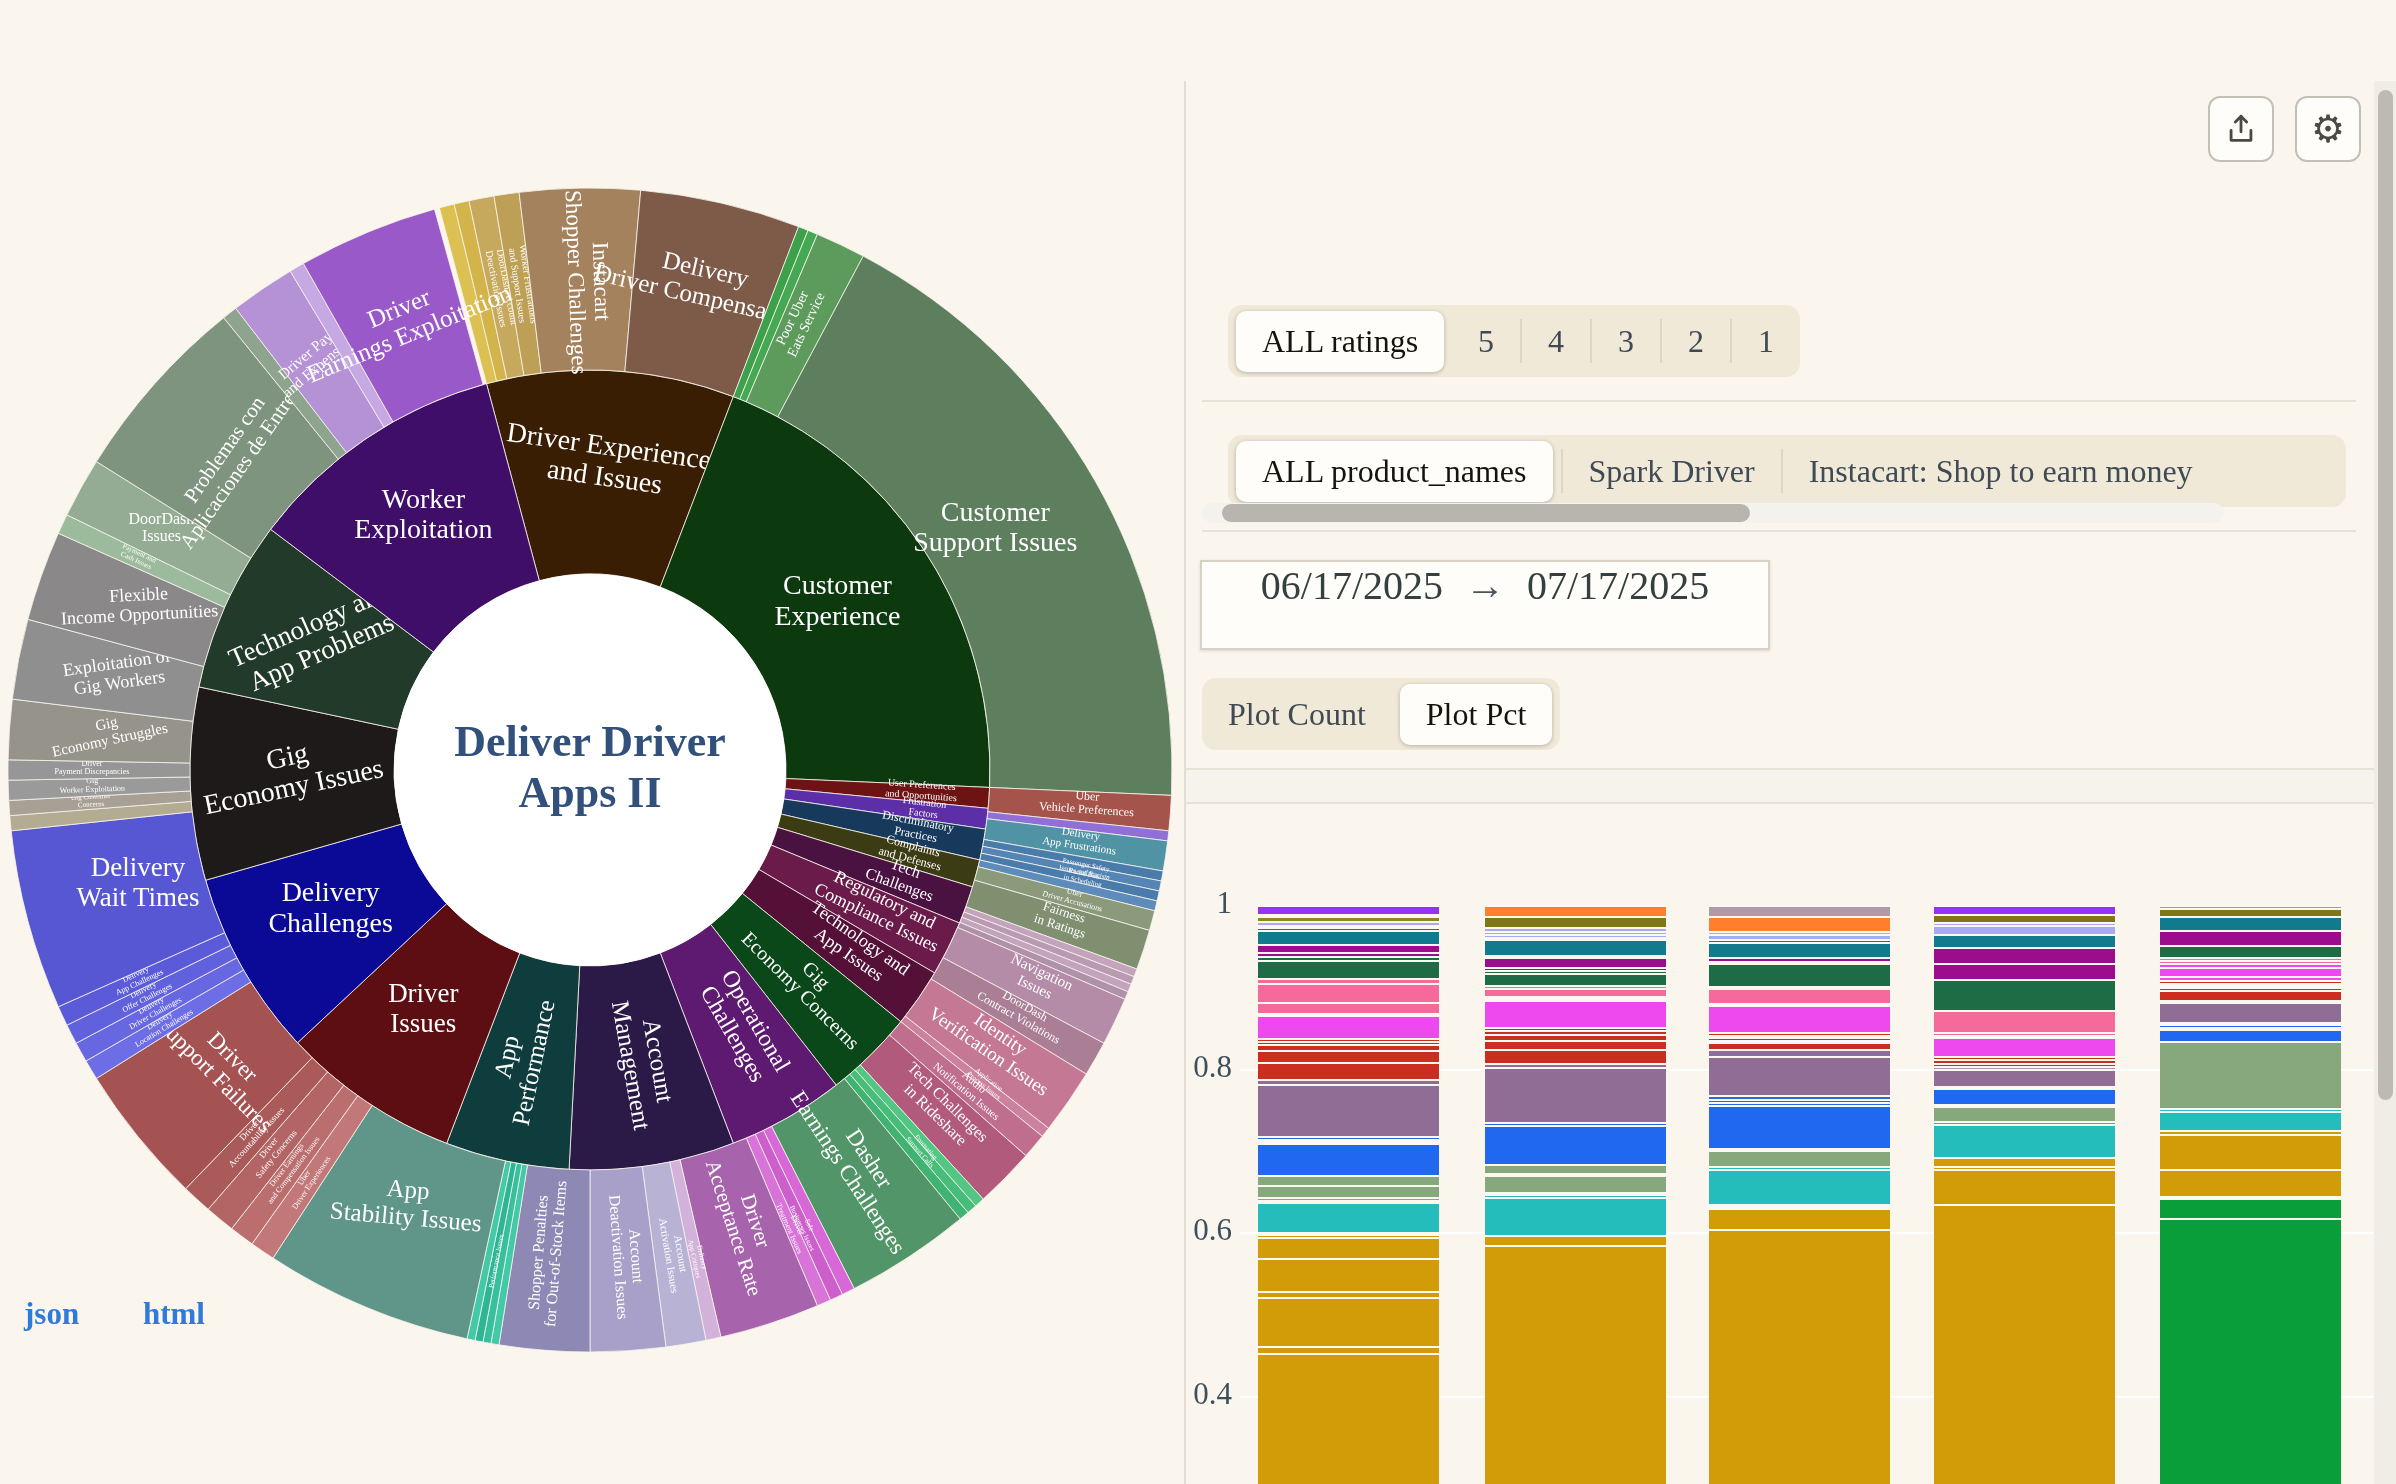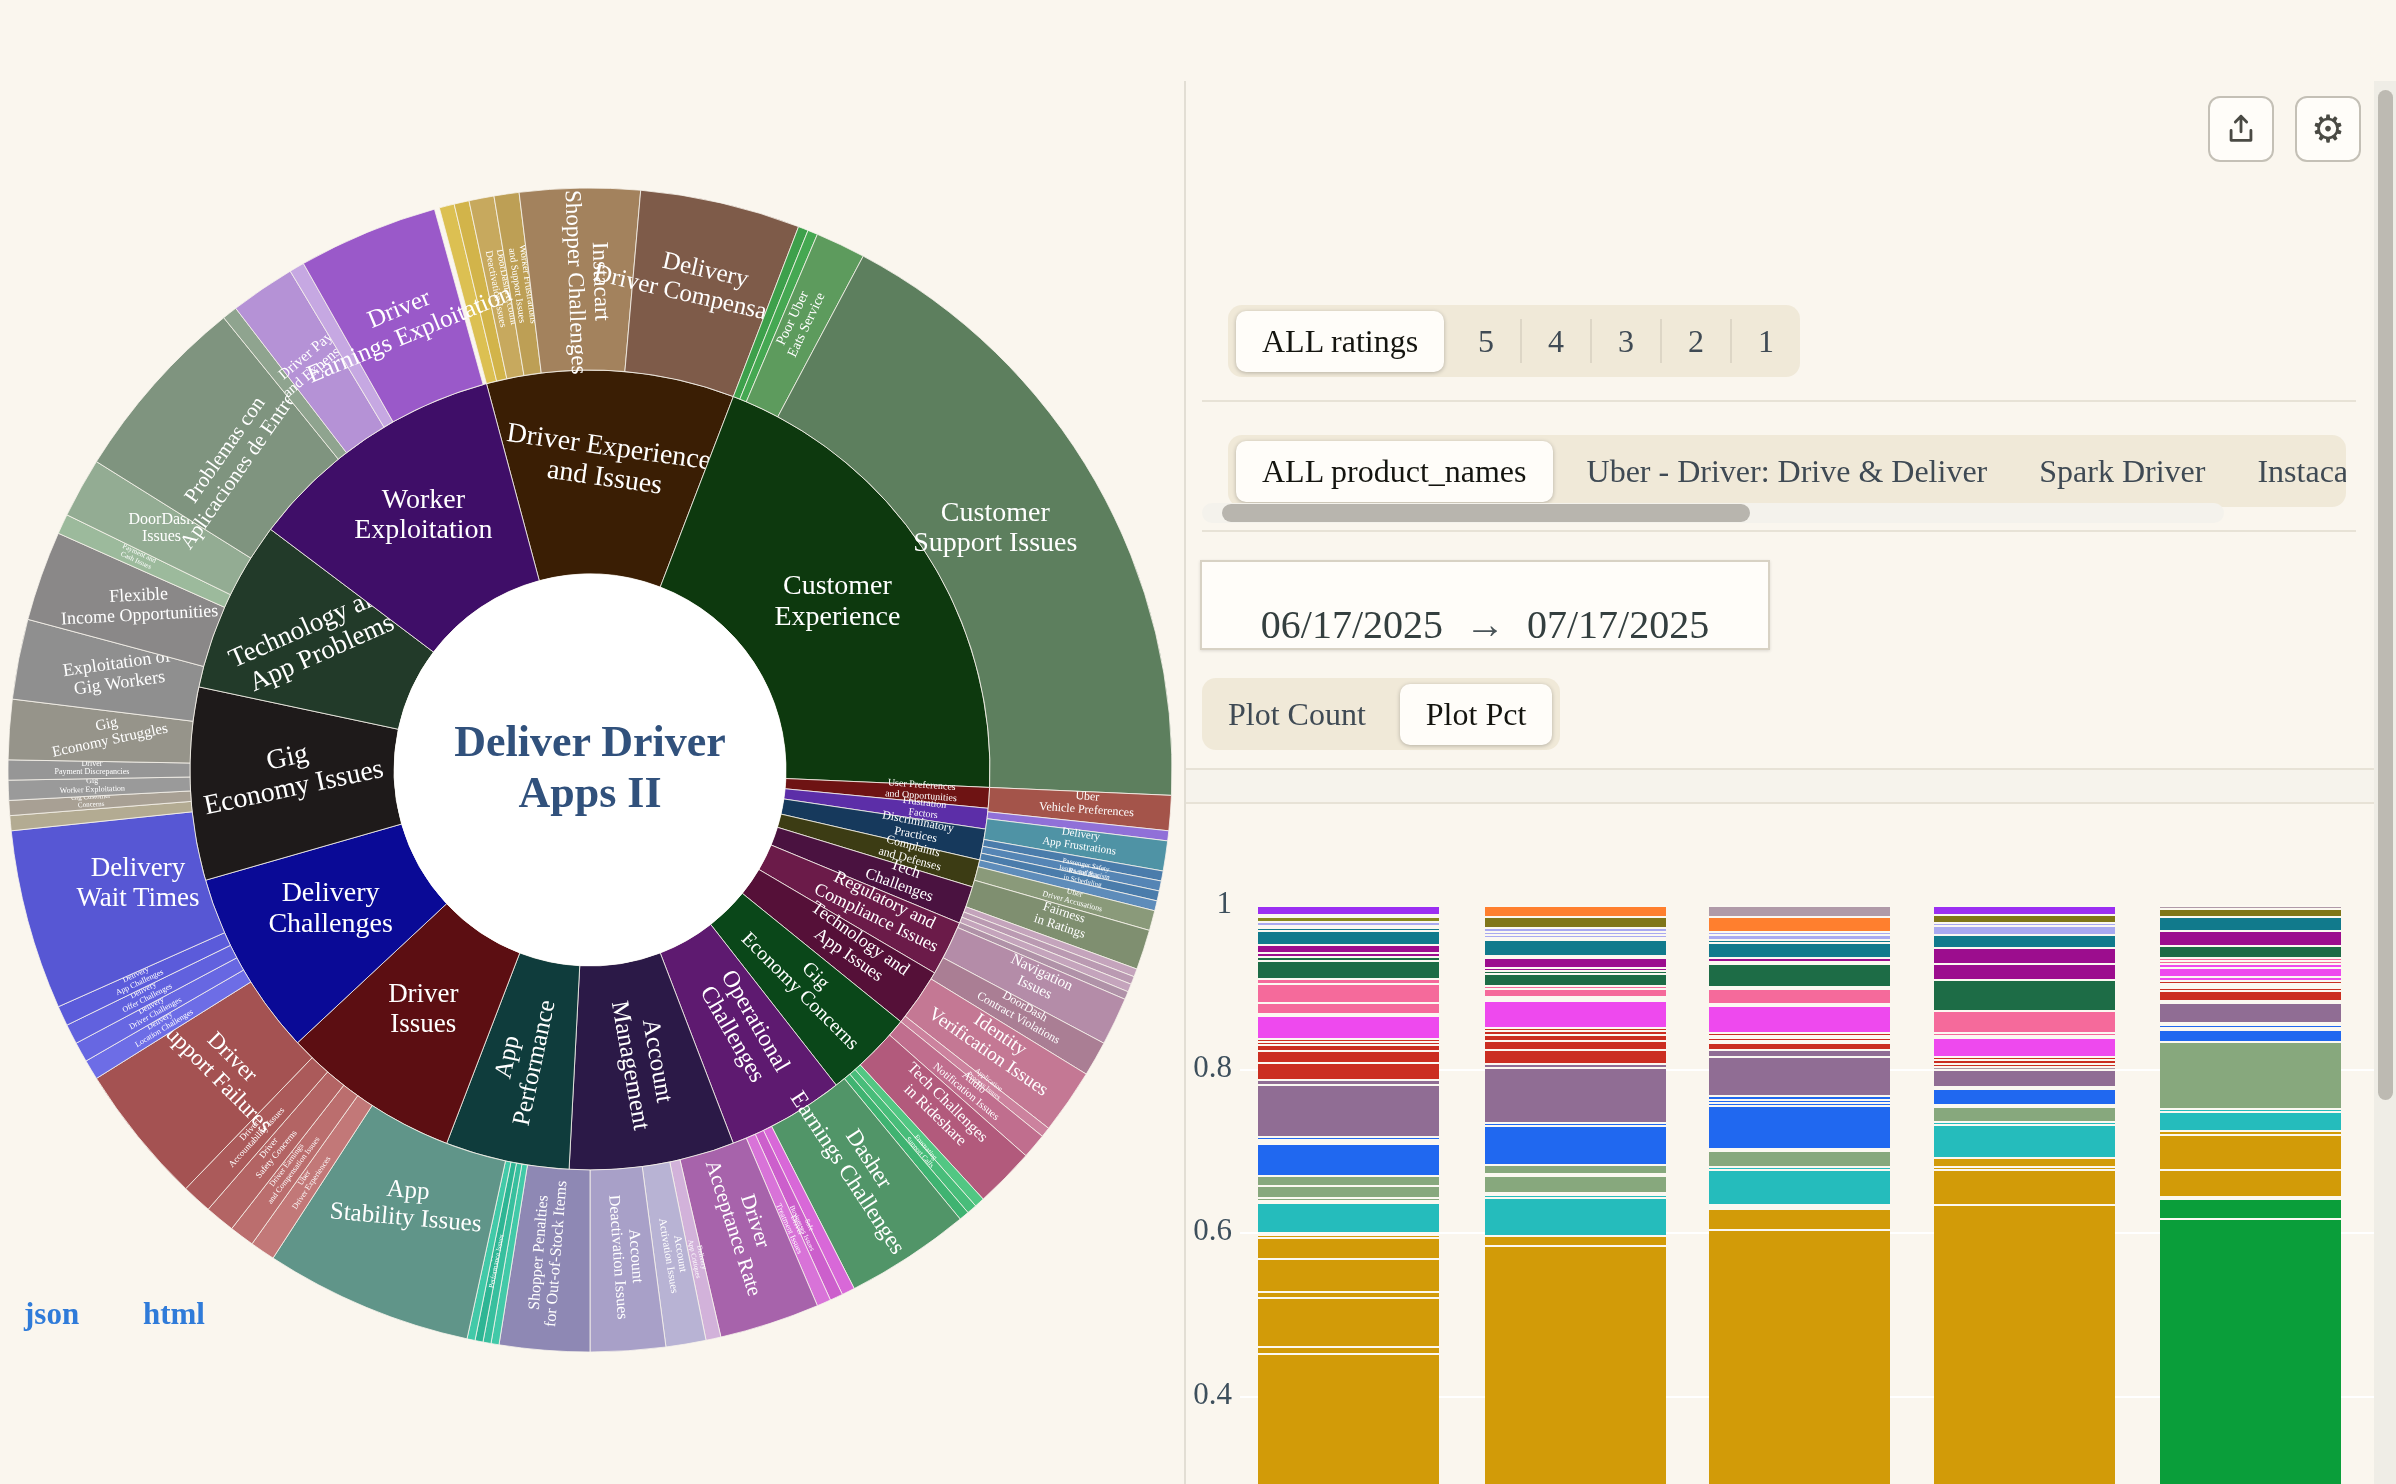--- a/index.html
+++ b/index.html
@@ -30,21 +30,21 @@
   .search-box input::placeholder{color:#5a6b75;opacity:1;}
   .seg-ctl{position:absolute;background:#f0e9d8;border-radius:14px;display:flex;align-items:center;z-index:4;}
   .seg-pill{background:#fffdf9;border-radius:10px;box-shadow:0 1px 4px rgba(0,0,0,.25);
             font-size:32px;color:#14140f;padding:12px 26px;margin:8px;cursor:pointer;white-space:nowrap;}
   .seg-opt{font-size:32px;color:#3f4a54;padding:10px 26px;cursor:pointer;white-space:nowrap;}
   .seg-sep{width:2px;height:44px;background:#ddd6c6;}
   .hline{position:absolute;height:2px;background:#e7e2d6;z-index:4;}
   .hscroll-track{position:absolute;left:1202px;top:503px;width:1022px;height:20px;background:#f4f2ec;border-radius:10px;z-index:4;}
   .hscroll-thumb{position:absolute;left:20px;top:1px;width:528px;height:18px;background:#b8b5ae;border-radius:10px;cursor:pointer;}
   .date-box{position:absolute;left:1200px;top:560px;width:566px;height:86px;background:#fffdf9;
-            border:2px solid #d8d2c4;box-shadow:0 1px 3px rgba(0,0,0,.12);display:flex;align-items:flex-end;
+            border:2px solid #d8d2c4;box-shadow:0 1px 3px rgba(0,0,0,.12);display:flex;align-items:flex-start;
             justify-content:center;font-size:40px;color:#343f3f;z-index:4;cursor:pointer;}
   .date-box .arrow{margin:0 22px;color:#4a5458;}
   
   #barchart{position:absolute;left:1186px;top:815px;width:1188px;height:669px;z-index:2;}
   .ytick{position:absolute;font-size:31px;color:#3d4f5c;text-align:right;width:60px;}
   .gridline{position:absolute;height:2px;background:#ffffff;}
   .bar-col{position:absolute;top:0;overflow:hidden;}
   .bar-seg{width:100%;border-top:2px solid #fbf8f1;box-sizing:border-box;}
   .gear{font-size:38px;color:#4a4a44;line-height:1;}
 </style>
@@ -240,21 +240,20 @@
   <span class="seg-sep"></span>
   <span class="seg-opt">2</span>
   <span class="seg-sep"></span>
   <span class="seg-opt">1</span>
 </div>
 
 <div class="hline" style="left:1202px;top:400px;width:1154px;"></div>
 
 <div class="seg-ctl" style="left:1228px;top:435px;height:72px;width:1118px;overflow:hidden;flex-wrap:nowrap;">
   <span class="seg-pill">ALL product_names</span>
-  <span class="seg-opt">Uber - Driver: Drive &amp; Deliver</span>
   <span class="seg-sep"></span>
   <span class="seg-opt">Spark Driver</span>
   <span class="seg-sep"></span>
   <span class="seg-opt">Instacart: Shop to earn money</span>
 </div>
 
 <div class="hscroll-track">
   <div class="hscroll-thumb"></div>
 </div>
 <div class="hline" style="left:1202px;top:530px;width:1154px;"></div>

